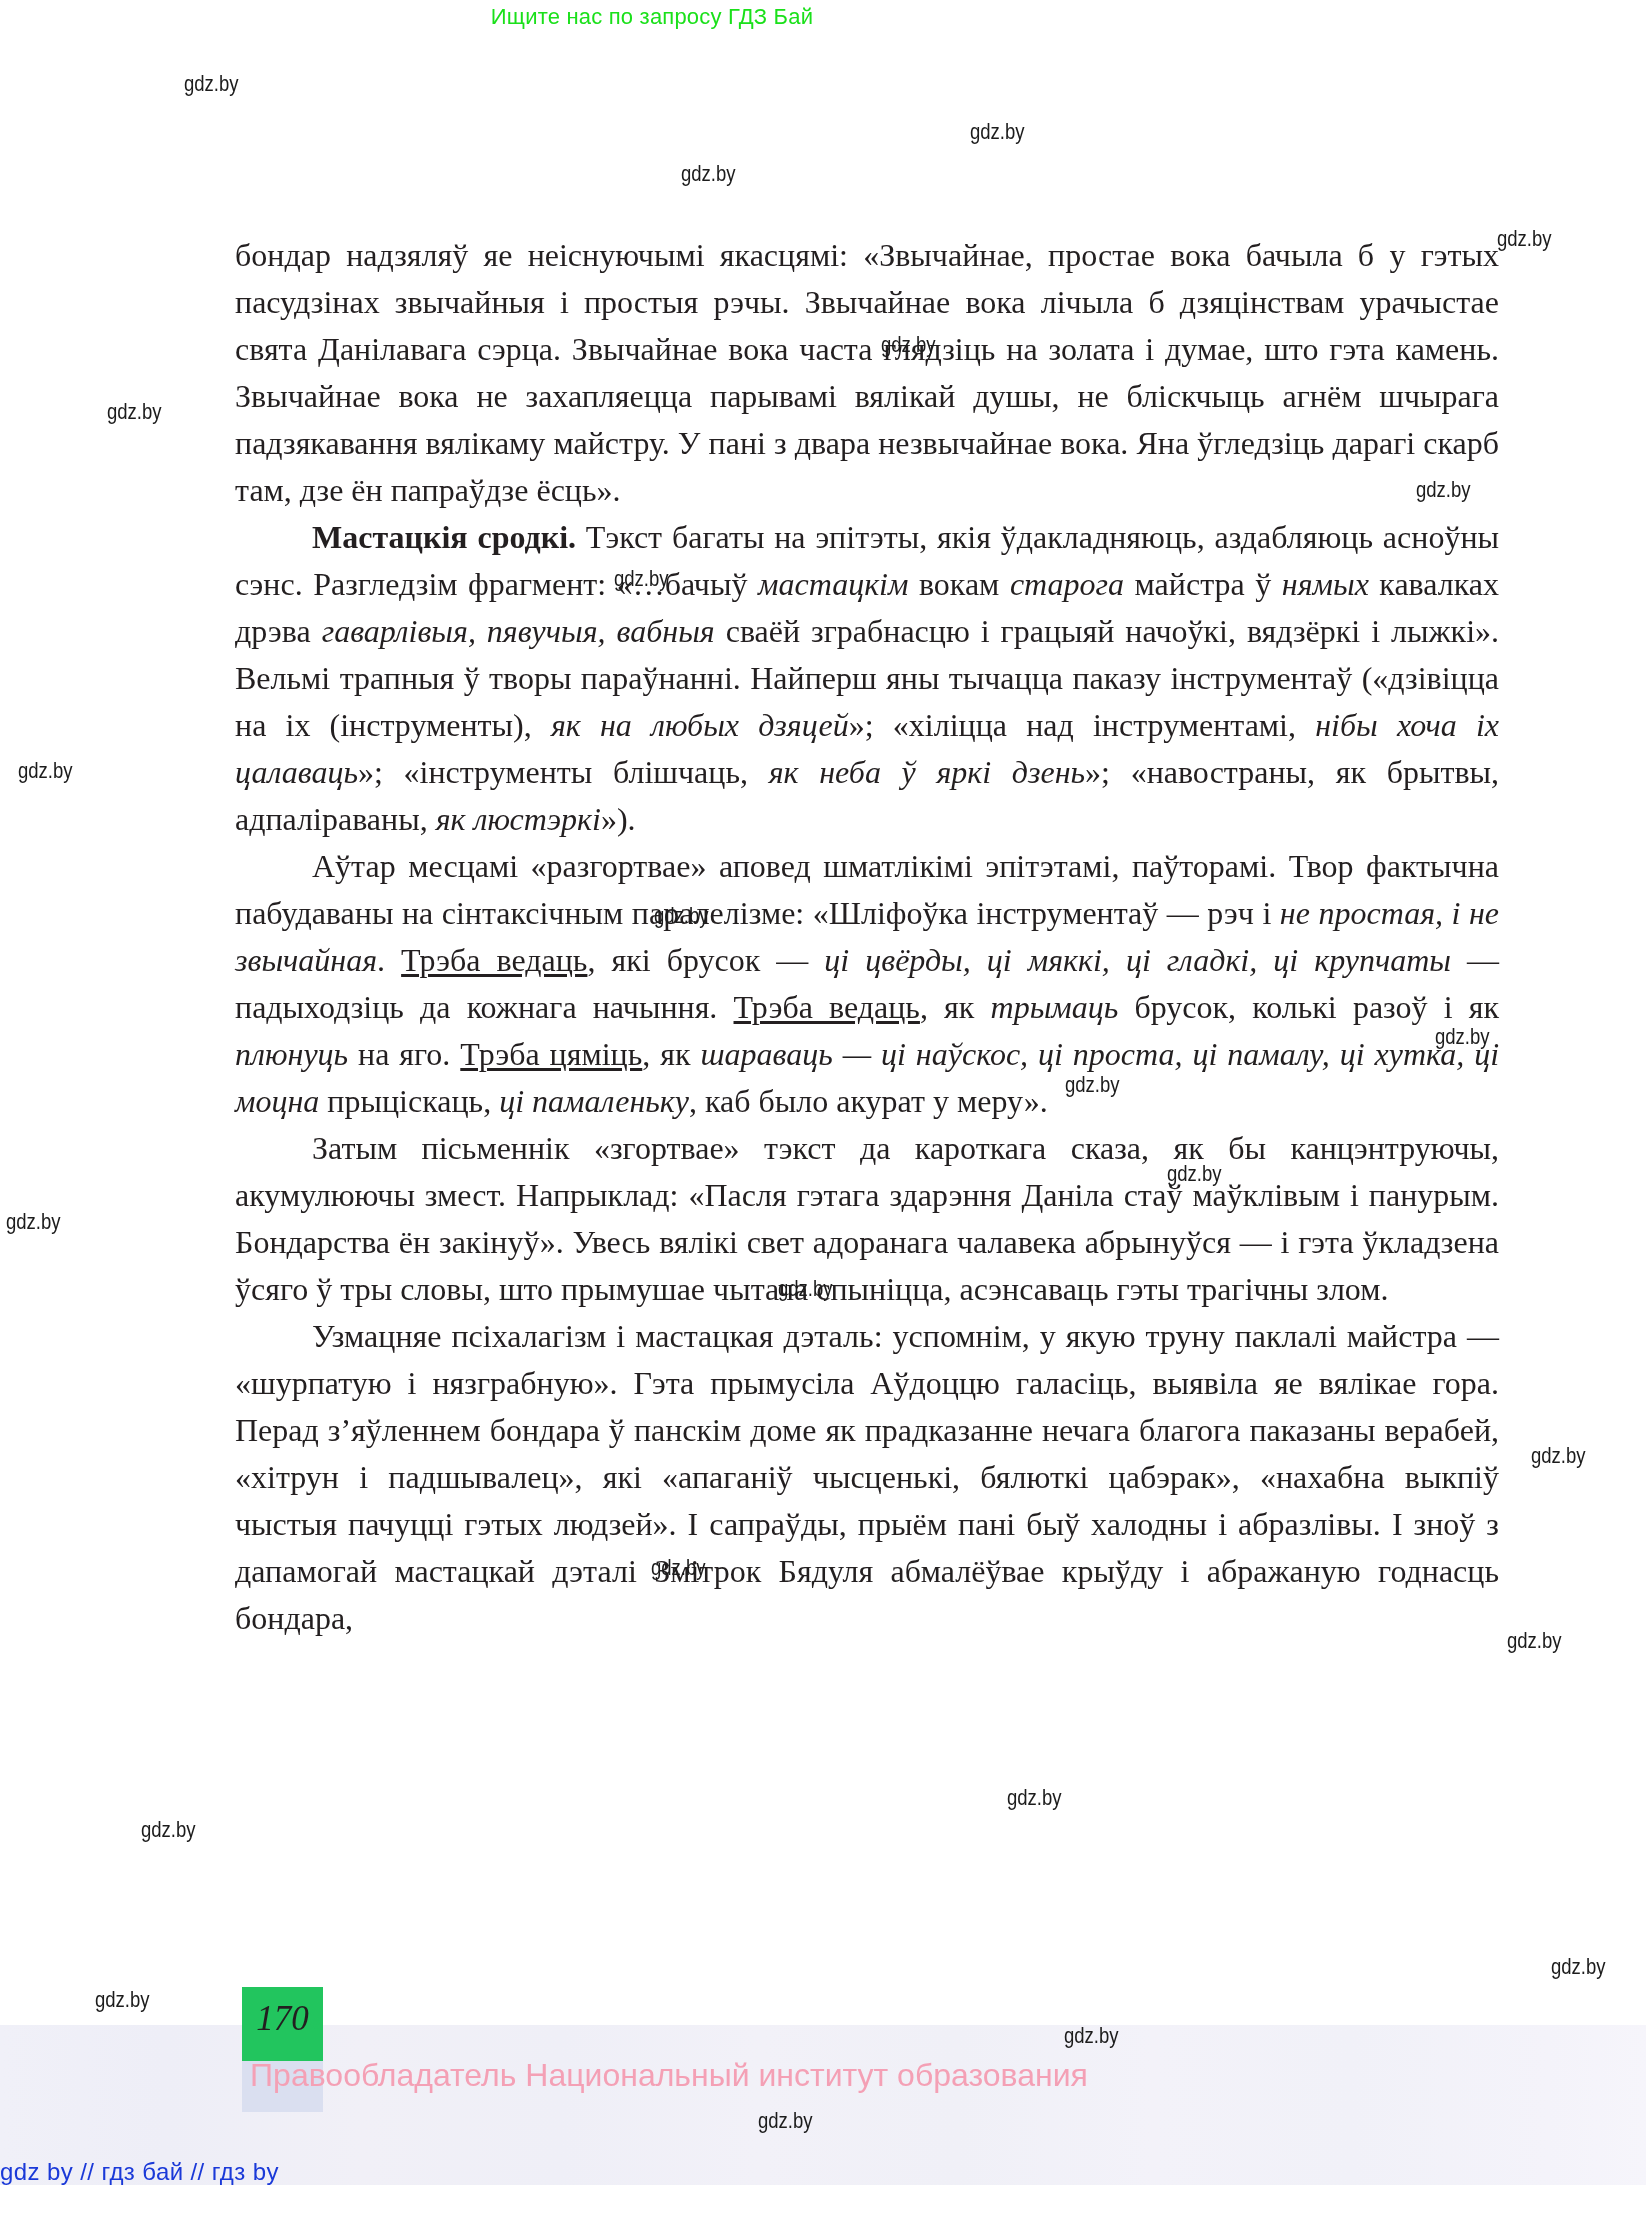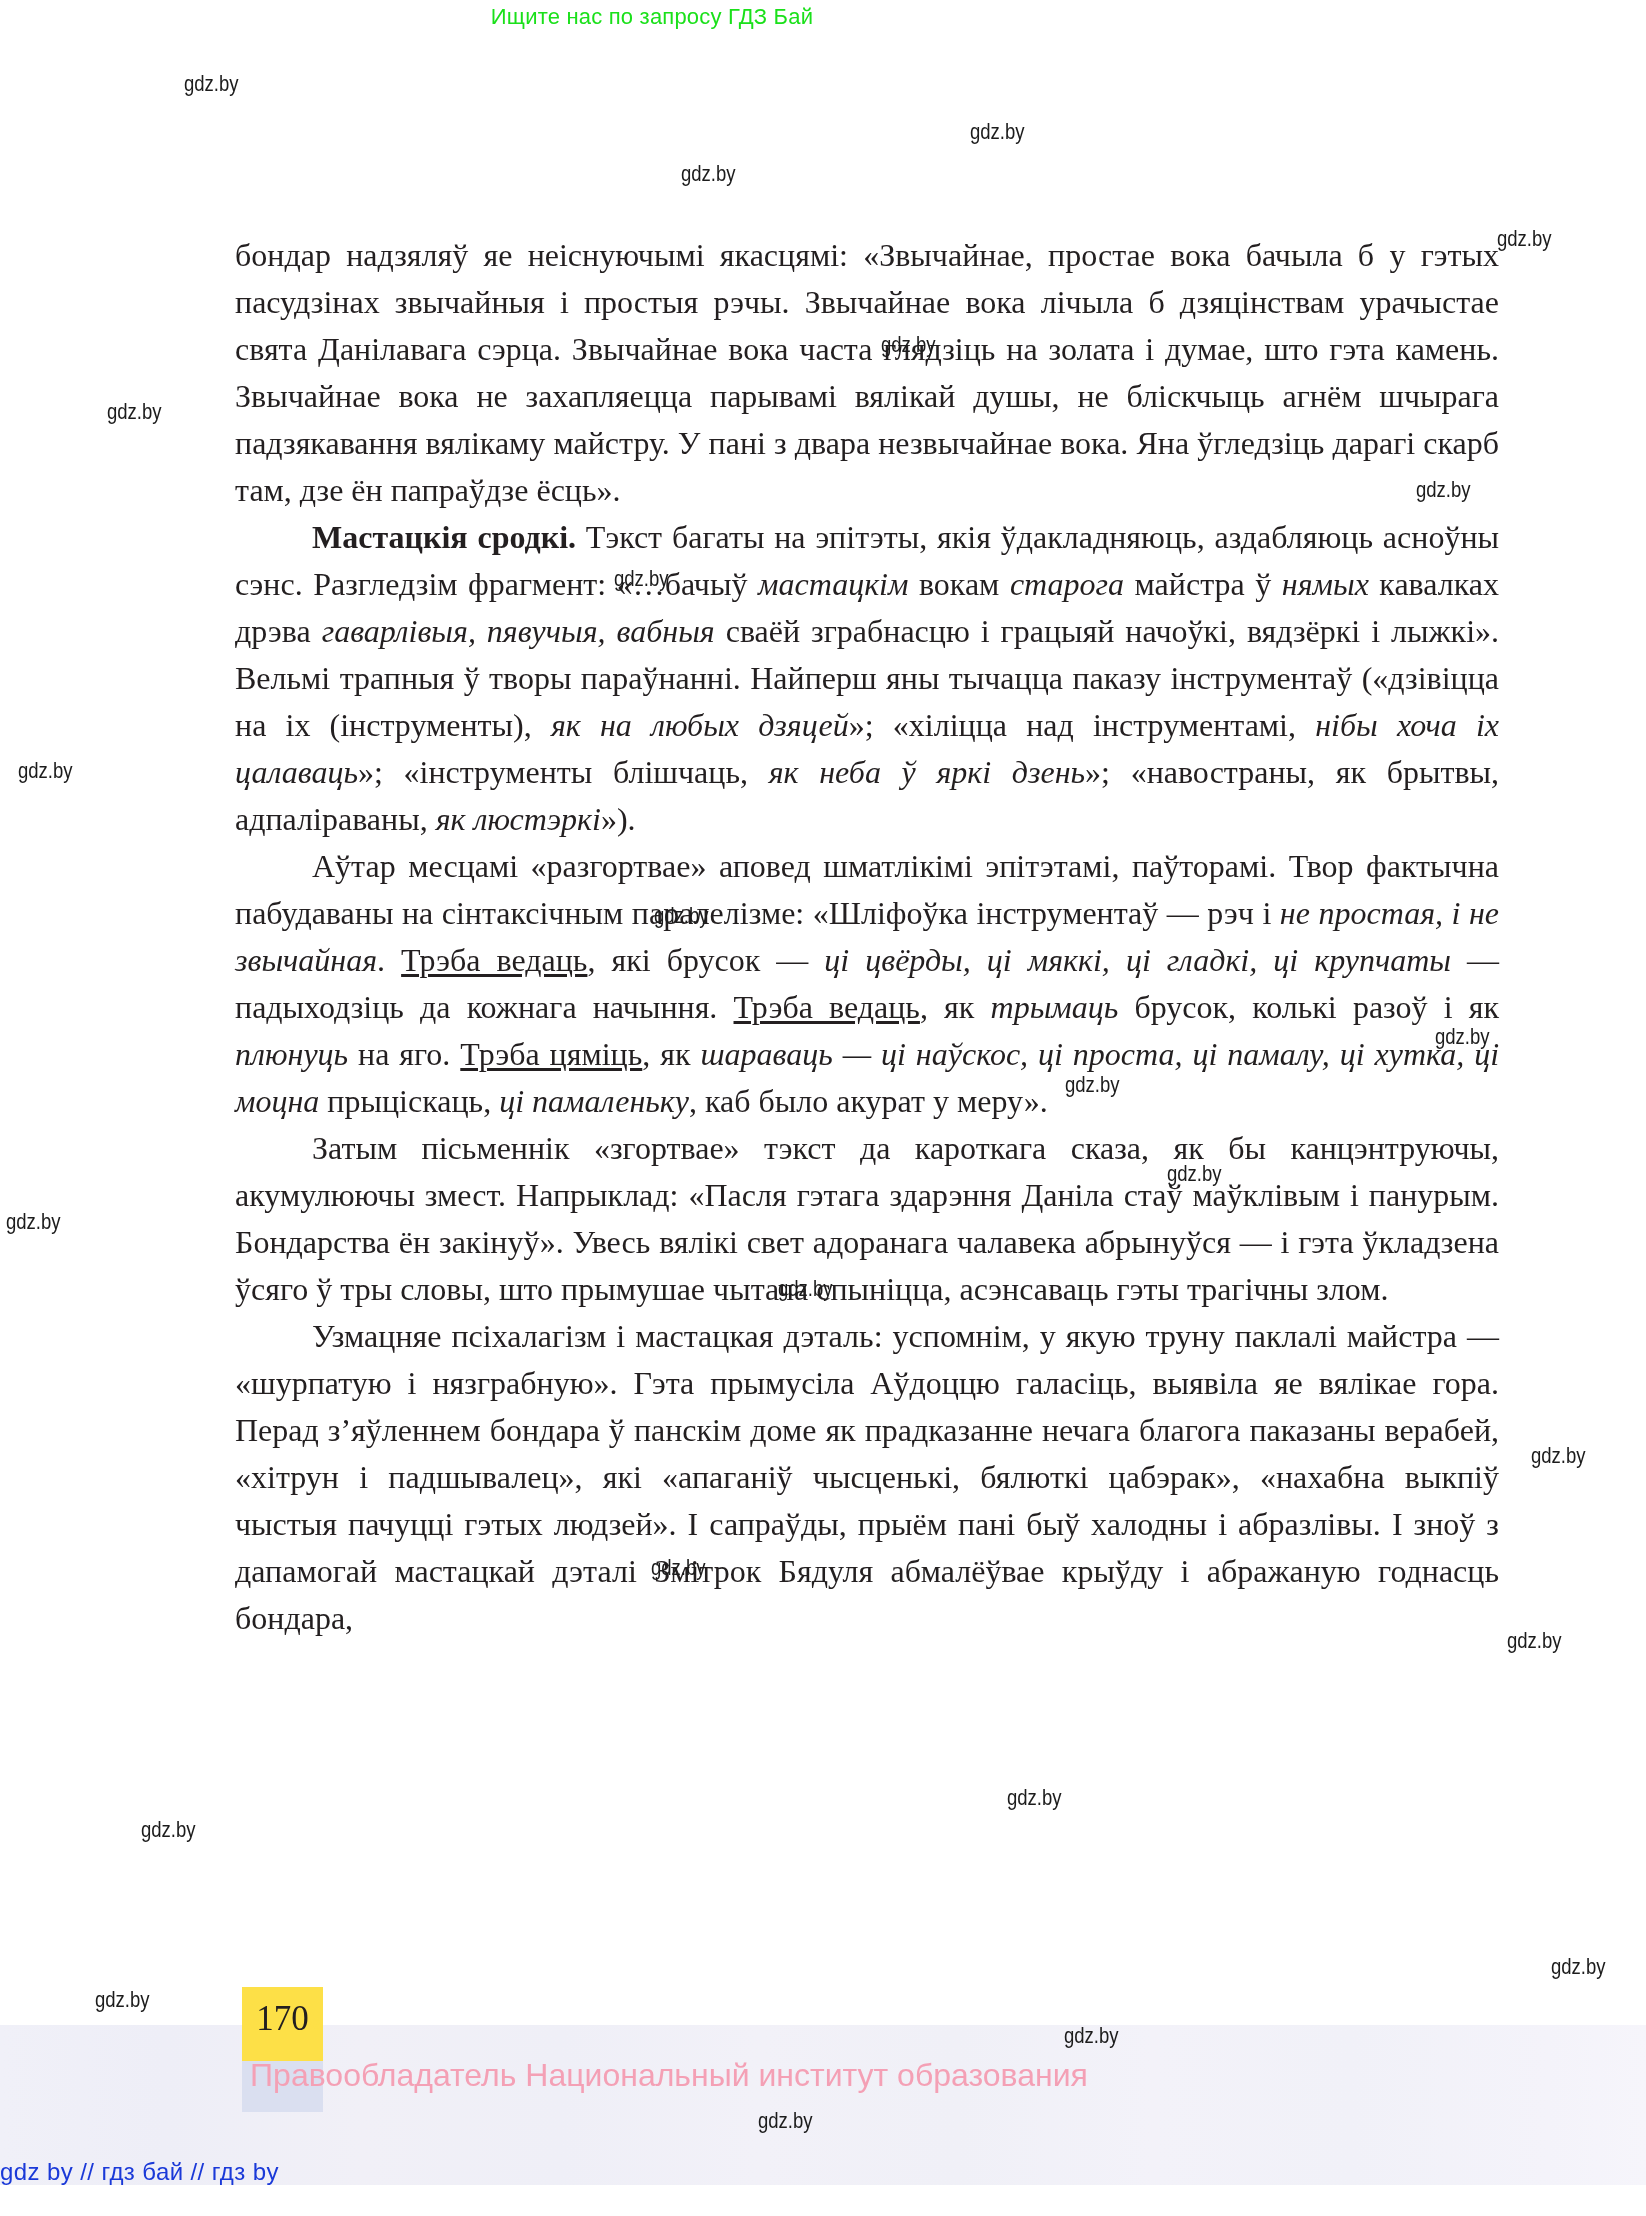--- a/index.html
+++ b/index.html
@@ -60,21 +60,22 @@
   .folio {
     position: absolute;
     left: 242px;
     top: 1987px;
     width: 81px;
     height: 74px;
     font-size: 35px;
     color: #231f20;
     line-height: 63px;
     text-align: center;
-    background: #fde047;
+    background: #22c55e;
+    font-style: italic;
   }
 
   
   .tint-band {
     position: absolute;
     left: 0;
     top: 2025px;
     width: 1647px;
     height: 160px;
     background: linear-gradient(90deg,

